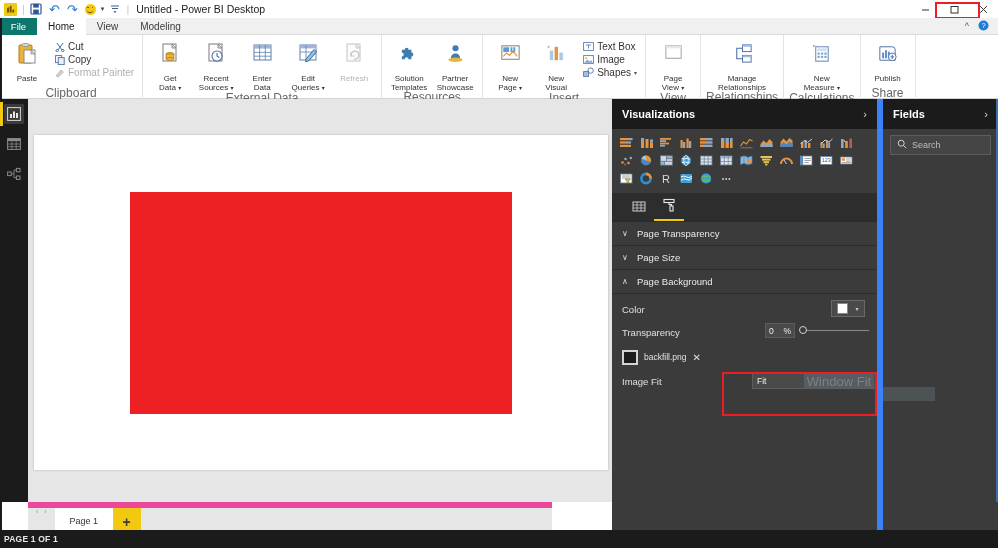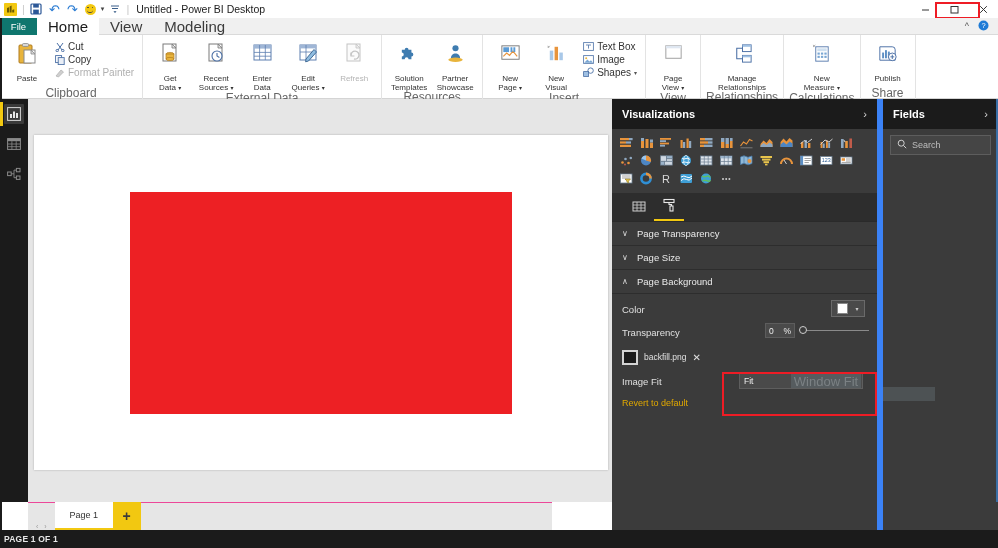--- a/index.html
+++ b/index.html
@@ -44,21 +44,21 @@
     border:2px solid #EE1C25; pointer-events:none;
   }
   .anno-arrow{ position:absolute; left:870px; top:18px; width:100px; height:20px; pointer-events:none; }
 
   
   .tabstrip{
     position:absolute; left:0; top:18px; width:998px; height:17px;
     background:#f0f0f0; display:flex; align-items:stretch;
     border-bottom:1px solid #dadada;
   }
-  .tab{ display:flex;align-items:center;justify-content:center; font-size:15px;
+  .tab{ display:flex;align-items:center;justify-content:center; font-size:10px;
         color:#3b3b3b; padding:0 11px; height:17px; }
   .tab.file{ background:#0f766e; color:#fff; width:37px; padding:0; font-size:9.5px;}
   .tab.active{ background:#ffffff; color:#1b1b1b; }
 
   
   .ribbon{
     position:absolute; left:0; top:35px; width:998px; height:64px;
     background:#ffffff; border-bottom:1px solid #d4d4d4;
     display:flex; align-items:stretch;
   }
@@ -98,21 +98,21 @@
     background:#ffffff; box-shadow:0 0 2px rgba(0,0,0,.25);
   }
   .bgimage{
     position:absolute; left:96px; top:57px; width:382px; height:222px;
     background:#ED2024;
   }
 
   
   .pagestrip{
     position:absolute; left:28px; top:502px; width:524px; height:28px;
-    background:#e6e6e6; display:flex; align-items:flex-end; border-top:1px solid #ec4899;
+    background:#e6e6e6; display:flex; align-items:flex-start; border-top:6px solid #ec4899;
   }
   .navarrows{ display:flex; gap:6px; padding:0 8px; color:#9a9a9a; font-size:7px;}
   .ptab{ height:28px; min-width:58px; background:#fff; display:flex;align-items:center;
          justify-content:center; font-size:9px; color:#333; border-bottom:2px solid #F2C811;}
   .addtab{ width:28px; height:28px; background:#F2C811; display:flex;align-items:center;
            justify-content:center; color:#3b3b3b; font-size:14px; font-weight:bold;}
 
   
   .statusbar{
     position:absolute; left:0; top:530px; width:998px; height:18px;
@@ -165,21 +165,21 @@
     padding:0 3px;
   }
   .transbox span{ font-size:8.5px; color:#eee; }
   .slider{ position:absolute; right:8px; top:10px; width:68px; height:1px; background:#8a8a8a; }
   .sliderknob{ position:absolute; right:70px; top:6px; width:8px;height:8px; border-radius:50%;
                border:1.5px solid #cfcfcf; background:#3b3b3b;}
   .fileline{ height:26px; display:flex; align-items:center; padding-left:10px; gap:6px; }
   .filethumb{ width:16px;height:15px; background:#1c1c1c; border:2px solid #d4d4d4;}
   .filename{ font-size:8.5px; color:#e0e0e0; }
   .filex{ font-size:10px; color:#e0e0e0; }
-  .ddwrap{ position:absolute; right:14px; top:2px; width:124px; height:29px; }
+  .ddwrap{ position:absolute; right:1px; top:2px; width:124px; height:29px; }
   .dropdown{
     width:124px; height:17px; background:#4a4a4a; border:1px solid #5e5e5e;
     display:flex; align-items:center; padding:0 4px; justify-content:space-between;
   }
   .dropdown .dv{ font-size:8.5px; color:#ededed; }
   .dropdown .dc{ font-size:6px; color:#cfcfcf; }
   .ghostopt{
     position:absolute; right:2px; top:2px; width:70px; height:14px;
     background:#565c5f; display:flex;align-items:center;justify-content:center;
   }
@@ -931,21 +931,20 @@
         <div class="dropdown">
           <span class="dv">Fit</span>
           <span class="dc">▾</span>
         </div>
         <div class="ghostopt">
           <span>Window Fit</span>
         </div>
       </div>
     </div>
 
-    <div class="revert">Revert to default</div>
   </div>
 
   <div class="anno-imagefit"></div>
 
   <div class="fieldspanel">
     <div class="panelhead">
       <span class="ttl">Fields</span>
       <span class="chev">›</span>
     </div>
     <div class="searchbox">

